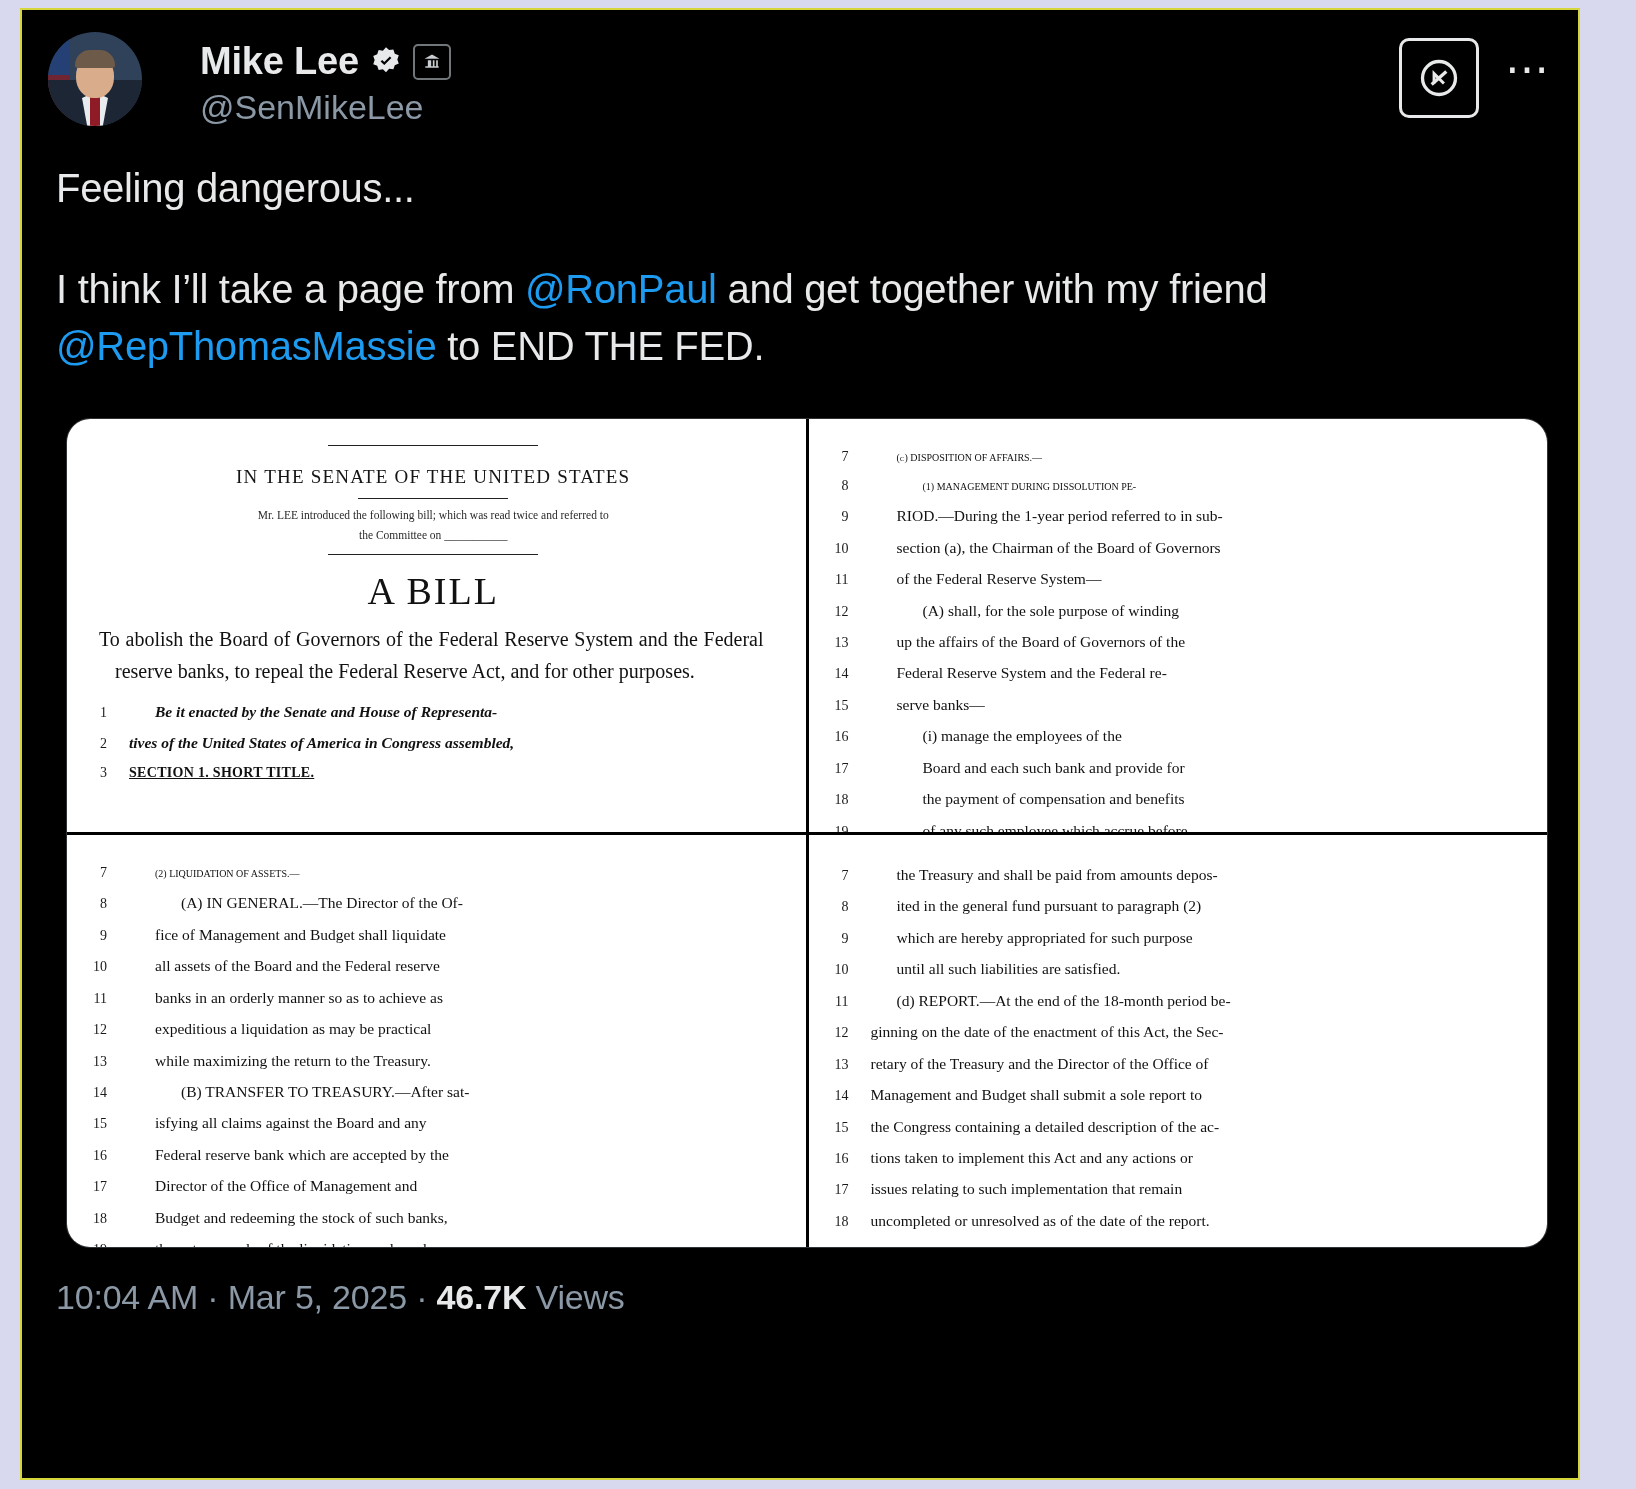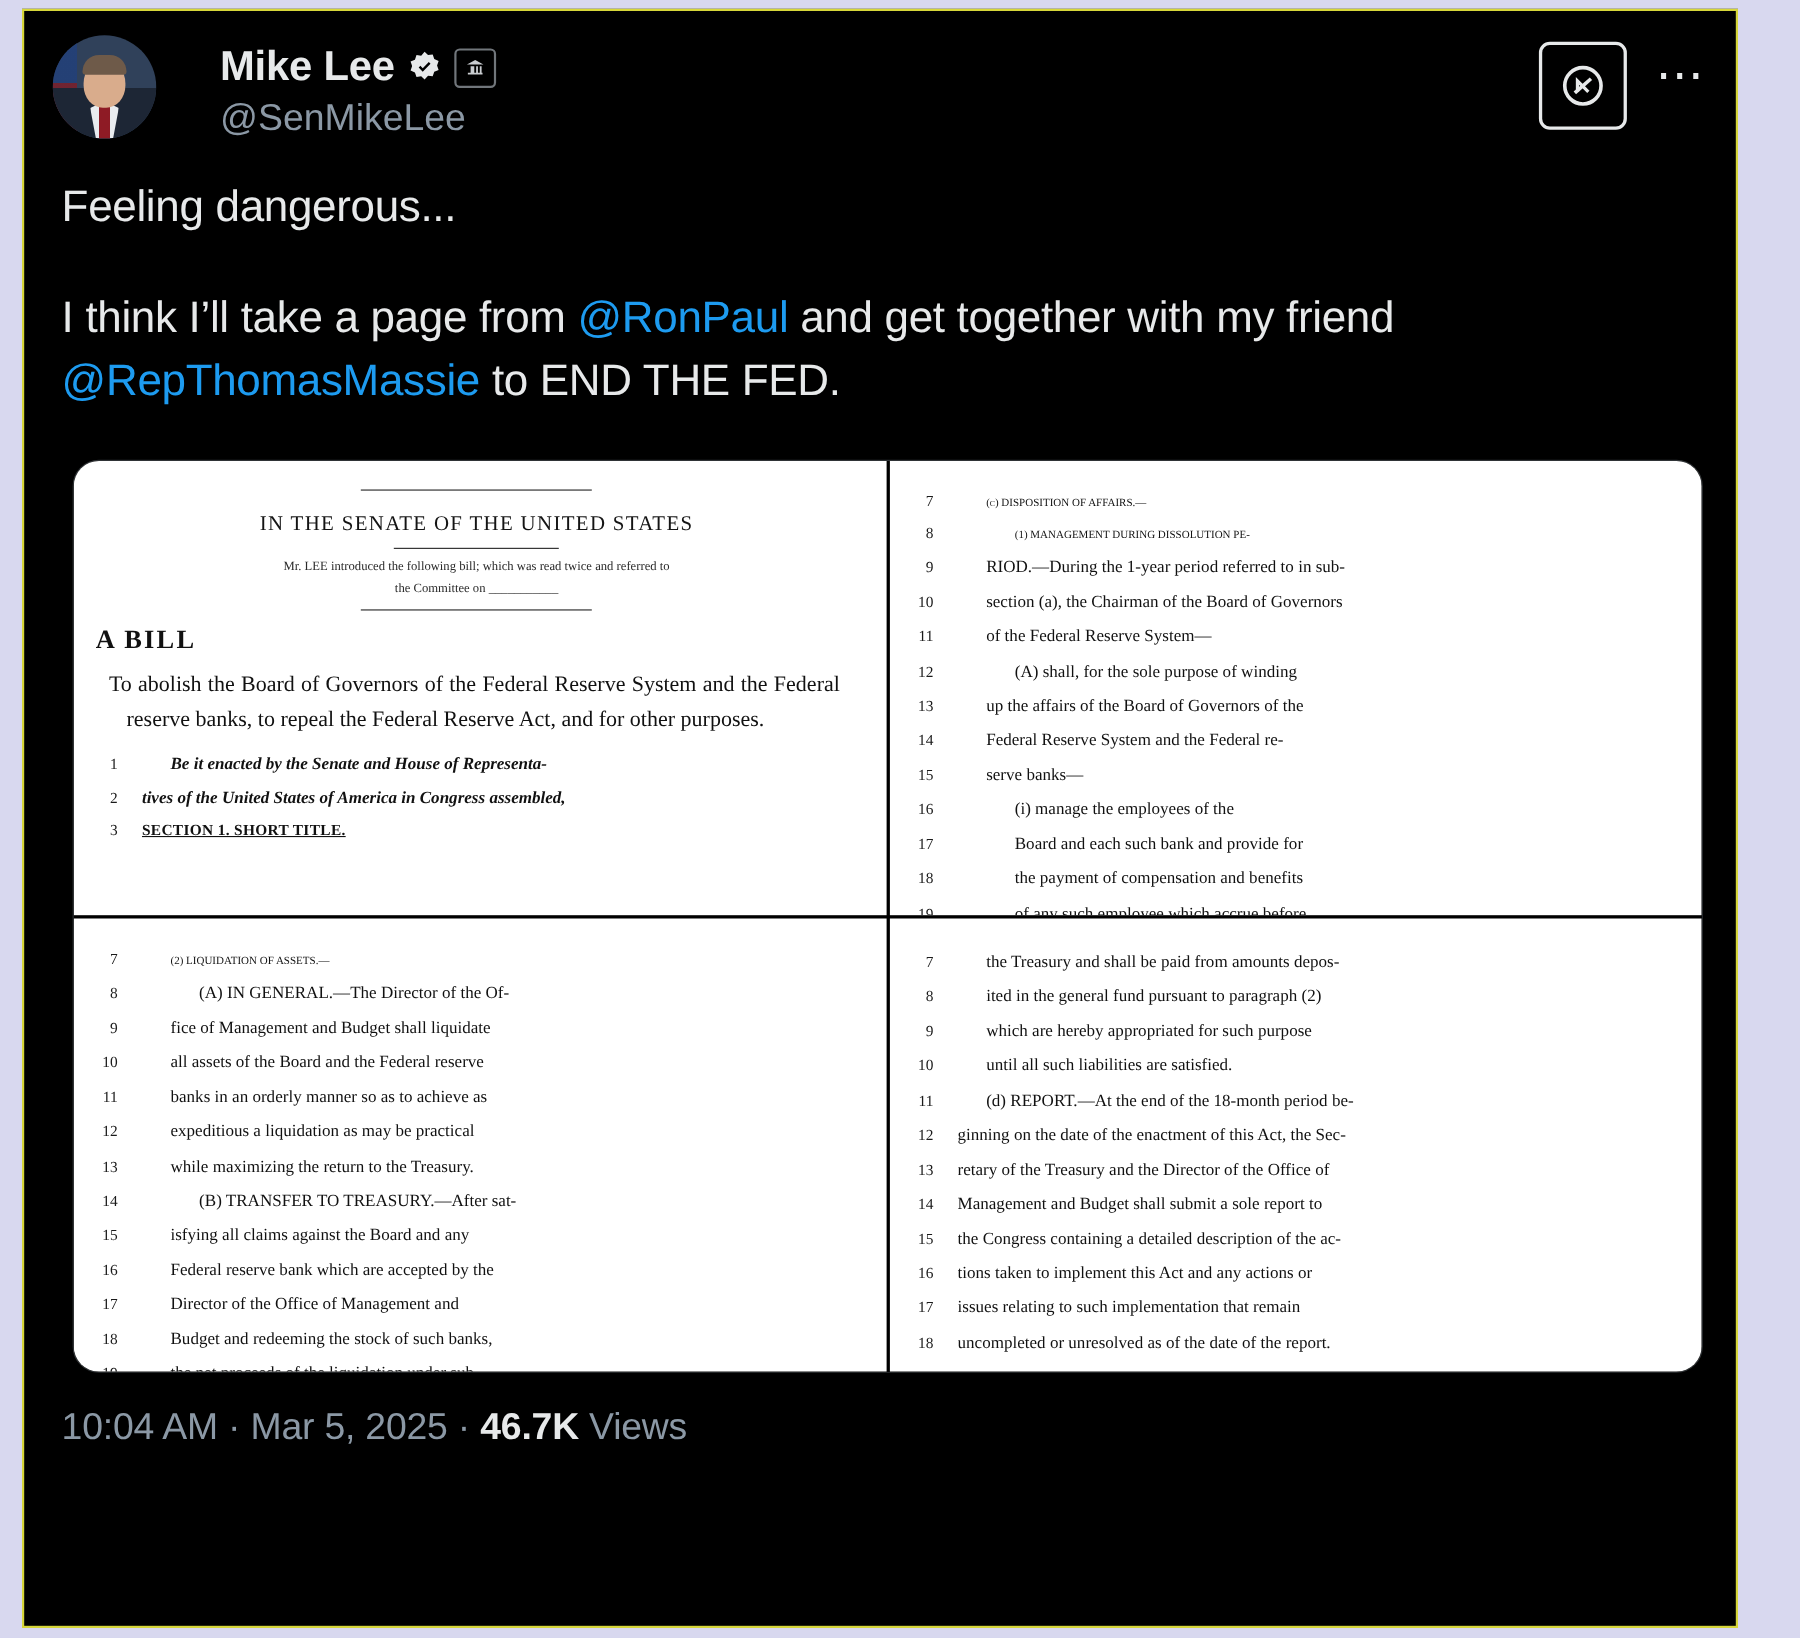--- a/index.html
+++ b/index.html
@@ -208,23 +208,23 @@
   }
   .introline {
     text-align: center;
     font-size: 11.5px;
     line-height: 1.5;
     margin: 2px auto 0 auto;
     width: 86%;
     color: #2a2a2a;
   }
   .bill-title {
-    text-align: left;
-    font-size: 24px;
-    font-weight: bold;
+    text-align: center;
+    font-size: 38px;
+    font-weight: normal;
     letter-spacing: 2px;
     margin: 14px 0 10px 0;
   }
   .bill-purpose {
     font-size: 20px;
     line-height: 1.62;
     text-align: justify;
     margin: 0 16px 0 28px;
     text-indent: -16px;
   }

